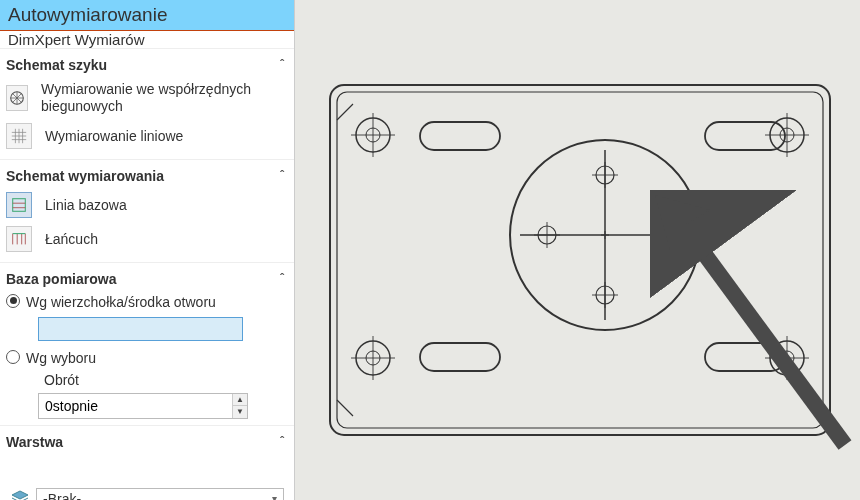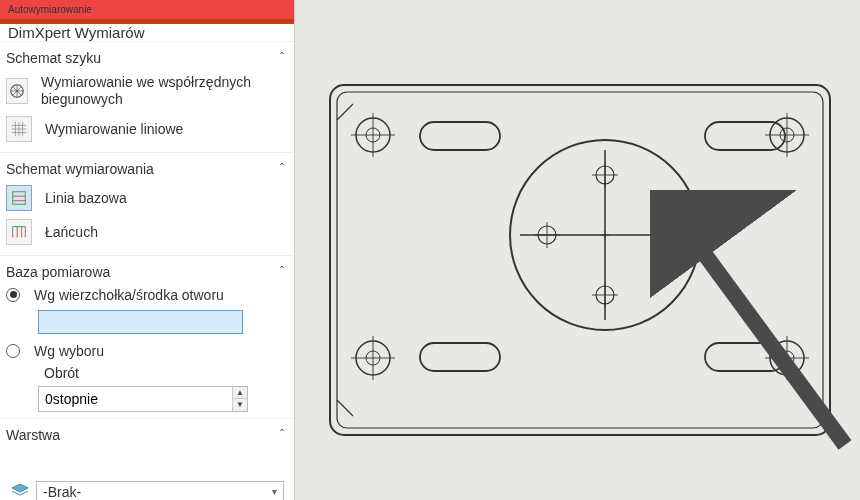--- a/index.html
+++ b/index.html
@@ -1,27 +1,27 @@
 <!DOCTYPE html>
 <html><head>
 <meta charset="utf-8">
 <style>
   * { box-sizing: border-box; margin: 0; padding: 0; font-family: "Segoe UI", Arial, sans-serif; }
   body { width: 860px; height: 500px; display: flex; background: #e8e8e4; overflow: hidden; }
   .panel { width: 295px; background: #fff; border-right: 1px solid #ccc; display: flex; flex-direction: column; font-size: 14px; color: #333; }
-  .panel-header { background: #ef4444; border-bottom: 5px solid #c2410c; padding: 4px 8px; font-size: 10px; }
+  .panel-header { background: #7dd3fc; border-bottom: 1px solid #c2410c; padding: 4px 8px; font-size: 19px; }
   .panel-sub { padding: 0 8px; font-size: 15px; border-bottom: 1px solid #eee; }
   .section { padding: 6px 4px 6px 4px; border-bottom: 1px solid #eee; }
-  .sec-head { display: flex; justify-content: space-between; align-items: center; padding: 2px 6px 4px 2px; font-weight: normal; cursor: pointer; }
+  .sec-head { display: flex; justify-content: space-between; align-items: center; padding: 2px 6px 4px 2px; font-weight: bold; cursor: pointer; }
   .chevron { font-size: 12px; color: #555; }
   .opt { display: flex; align-items: center; gap: 13px; padding: 4px 2px; cursor: pointer; }
   .opt.selected .iconbox { background: #d8e4f0; border-color: #7aa7d0; }
   .iconbox { width: 26px; height: 26px; border: 1px solid #ccc; background: #f4f4f4; display: flex; align-items: center; justify-content: center; }
   .iconbox svg { width: 18px; height: 18px; }
-  .radio-row { display: flex; align-items: center; gap: 14px; padding: 3px 2px; }
+  .radio-row { display: flex; align-items: flex-start; gap: 6px; padding: 3px 2px; }
   .radio { width: 14px; height: 14px; border: 1px solid #555; border-radius: 50%; display: inline-flex; align-items: center; justify-content: center; }
   .radio.checked::after { content: ""; width: 7px; height: 7px; background: #333; border-radius: 50%; }
   .textfield { margin: 4px 0 6px 34px; width: 205px; height: 24px; border: 1px solid #58a0d8; background: #d8ecf8; }
   .label-indent { padding: 3px 2px 3px 40px; }
   .spinbox { margin: 2px 0 0 34px; width: 210px; height: 26px; border: 1px solid #bbb; display: flex; align-items: stretch; }
   .spinbox input { flex: 1; border: none; padding: 0 6px; font-size: 14px; outline: none; }
   .spin-btns { width: 16px; display: flex; flex-direction: column; border-left: 1px solid #ccc; }
   .spin-btns div { flex: 1; display: flex; align-items: center; justify-content: center; font-size: 8px; color: #444; cursor: pointer; background: #f0f0f0; }
   .spin-btns div:first-child { border-bottom: 1px solid #ccc; }
   .layer-row { display: flex; align-items: center; gap: 6px; padding: 4px 6px; margin-top: 30px; }

